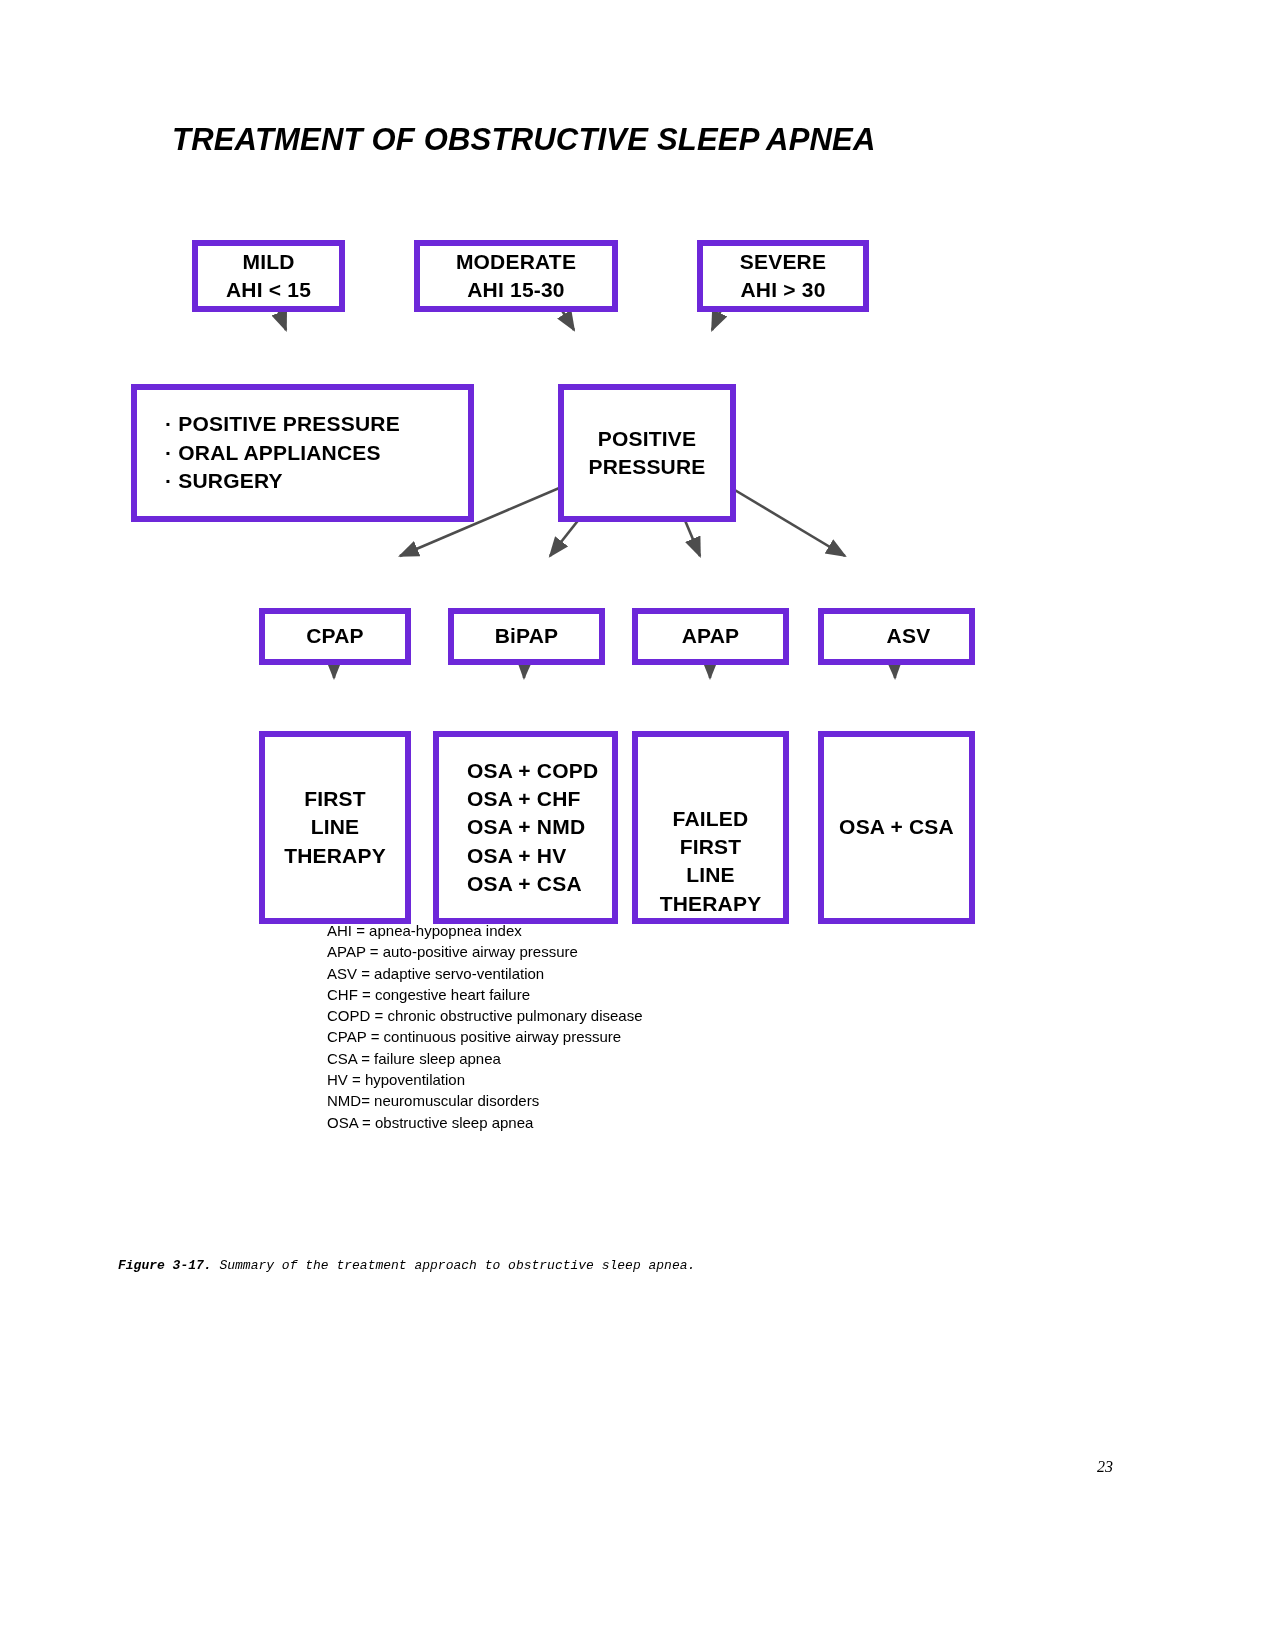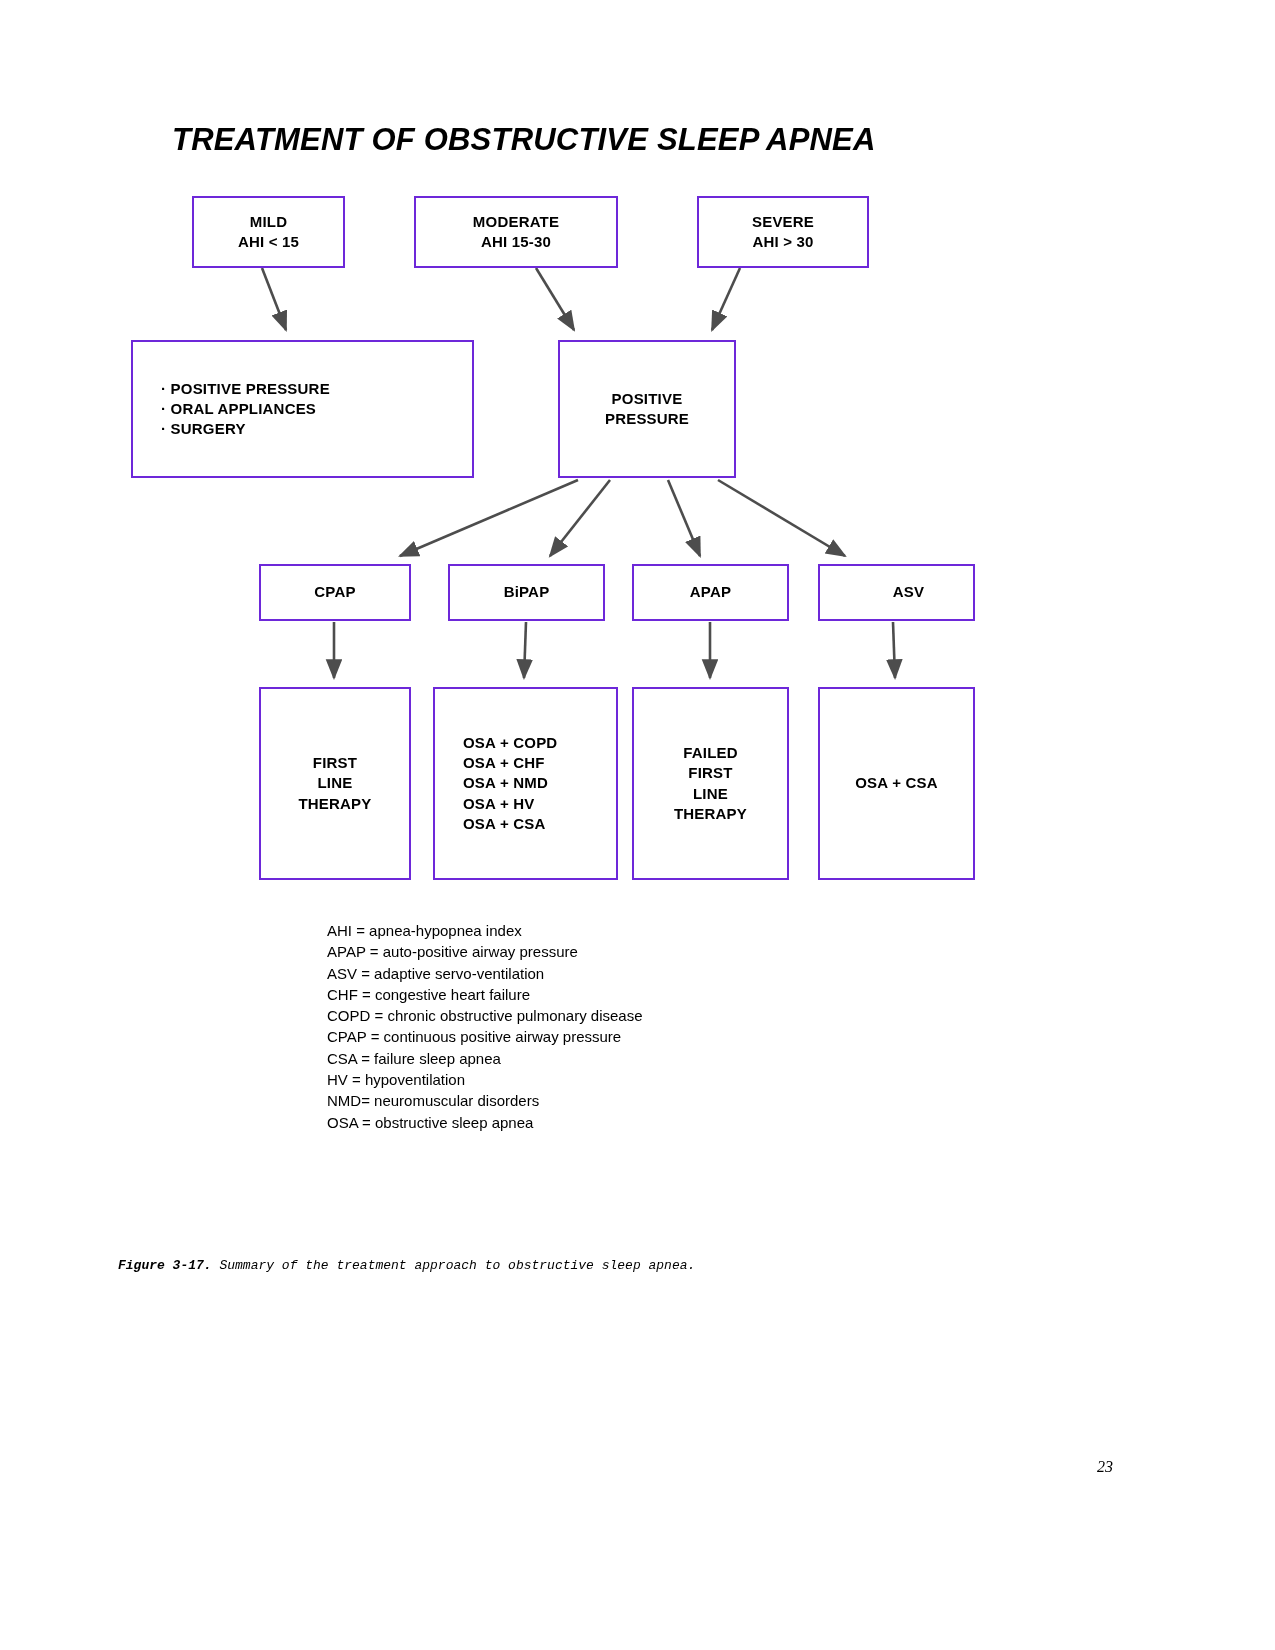--- a/index.html
+++ b/index.html
@@ -29,30 +29,31 @@
     font-size: 31px;
     font-weight: bold;
     font-style: italic;
     letter-spacing: 0.2px;
     white-space: nowrap;
     margin-left: 32px;
   }
   .node {
     position: absolute;
     box-sizing: border-box;
-    border: 2px solid #6d28d9;
+    border: 6px solid #6d28d9;
     background: #fff;
     display: flex;
     align-items: center;
     justify-content: center;
     text-align: center;
     font-weight: bold;
-    font-size: 15px;
+    font-size: 21px;
     line-height: 1.35;
     letter-spacing: 0.2px;
+    margin-top: 44px;
   }
   .node .lines {
     padding: 0 6px;
   }
   .node.left-align {
     justify-content: flex-start;
     text-align: left;
   }
   .node.left-align .lines {
     padding-left: 28px;
@@ -171,21 +172,21 @@
   </div>
 
   <div class="node" style="left:259px; top:687px; width:152px; height:193px;">
     <span class="lines">FIRST<br>LINE<br>THERAPY</span>
   </div>
 
   <div class="node left-align" style="left:433px; top:687px; width:185px; height:193px;">
     <span class="lines">OSA + COPD<br>OSA + CHF<br>OSA + NMD<br>OSA + HV<br>OSA + CSA</span>
   </div>
 
-  <div class="node" style="left:632px; top:687px; width:157px; height:193px;">
+  <div class="node" style="left:632px; top:687px; width:157px; height:193px;align-items:flex-end;">
     <span class="lines">FAILED<br>FIRST<br>LINE<br>THERAPY</span>
   </div>
 
   <div class="node" style="left:818px; top:687px; width:157px; height:193px;">
     <span class="lines">OSA + CSA</span>
   </div>
 
   <div class="legend">
     <div>AHI = apnea-hypopnea index</div>
     <div>APAP = auto-positive airway pressure</div>

